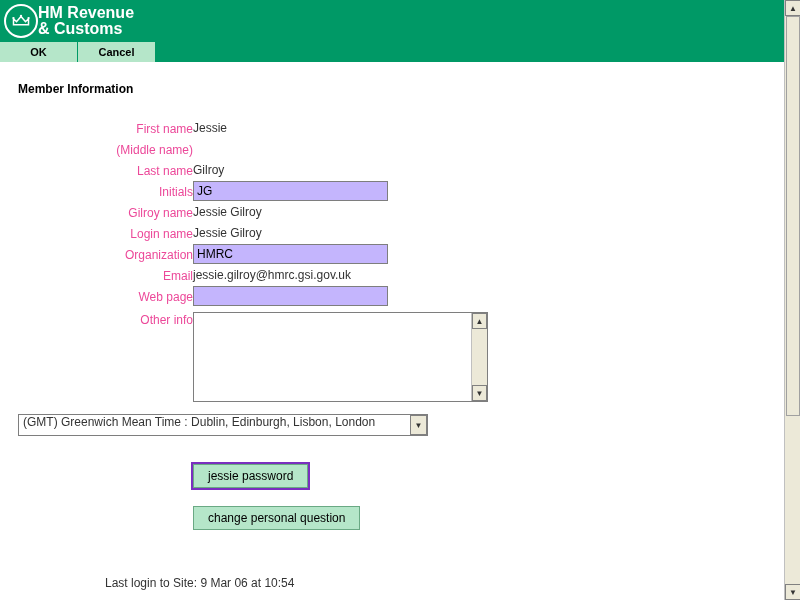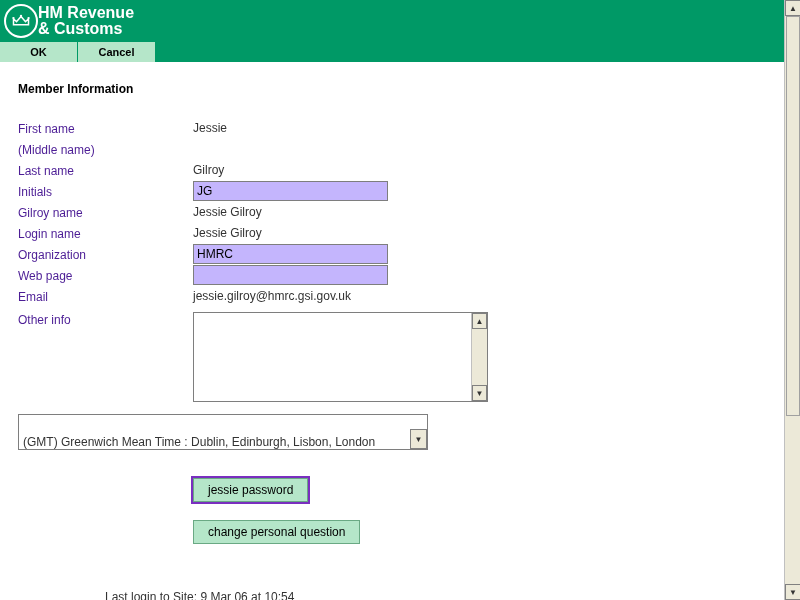--- a/index.html
+++ b/index.html
@@ -99,23 +99,24 @@
 
   .form-row {
     display: flex;
     align-items: center;
     min-height: 20px;
     margin-bottom: 1px;
   }
   .form-row.tall { align-items: flex-start; }
   .label-col {
     width: 175px;
-    color: #4c1d95;
+    color: #ec4899;
     font-size: 12px;
     padding-top: 1px;
+    text-align: right;
   }
   .value-col {
     color: #333;
     font-size: 12px;
   }
 
   input.text-field {
     font-family: Verdana, Geneva, sans-serif;
     font-size: 12px;
     height: 20px;
@@ -157,23 +158,23 @@
     height: 16px;
     border: 1px solid #808080;
     background: #ece9d8;
     display: flex; align-items:center; justify-content:center;
     font-size: 8px; color: #333;
   }
 
   .tz-row { margin-top: 12px; }
   .select-wrap {
     display: flex;
-    align-items: flex-end;
+    align-items: flex-start;
     border: 1px solid #7e7e7e;
-    height: 36px;
+    height: 22px;
     width: 410px;
     background: #fff;
   }
   .select-display {
     flex: 1;
     padding: 0 4px;
     font-size: 12px;
     white-space: nowrap;
     overflow: hidden;
   }
@@ -264,28 +265,28 @@
       <div class="label-col">Login name</div>
       <div class="value-col">Jessie Gilroy</div>
     </div>
     <div class="form-row">
       <div class="label-col">Organization</div>
       <div class="value-col">
         <input class="text-field w-org" type="text" value="HMRC" style="">
       </div>
     </div>
     <div class="form-row">
-      <div class="label-col">Web page</div>
-      <div class="value-col">
-        <input class="text-field w-web" type="text" value="" style="">
-      </div>
-    </div>
-    <div class="form-row">
       <div class="label-col">Email</div>
       <div class="value-col">jessie.gilroy@hmrc.gsi.gov.uk</div>
+    </div>
+    <div class="form-row">
+      <div class="label-col">Web page</div>
+      <div class="value-col">
+        <input class="text-field w-web" type="text" value="" style="">
+      </div>
     </div>
     <div class="form-row tall" style="margin-top:6px;">
       <div class="label-col">Other info</div>
       <div class="value-col">
         <div class="textarea-wrap">
           <textarea class="other-info" style=""></textarea>
           <div class="ta-scroll">
             <div class="sb-btn">▲</div>
             <div class="sb-btn">▼</div>
           </div>

